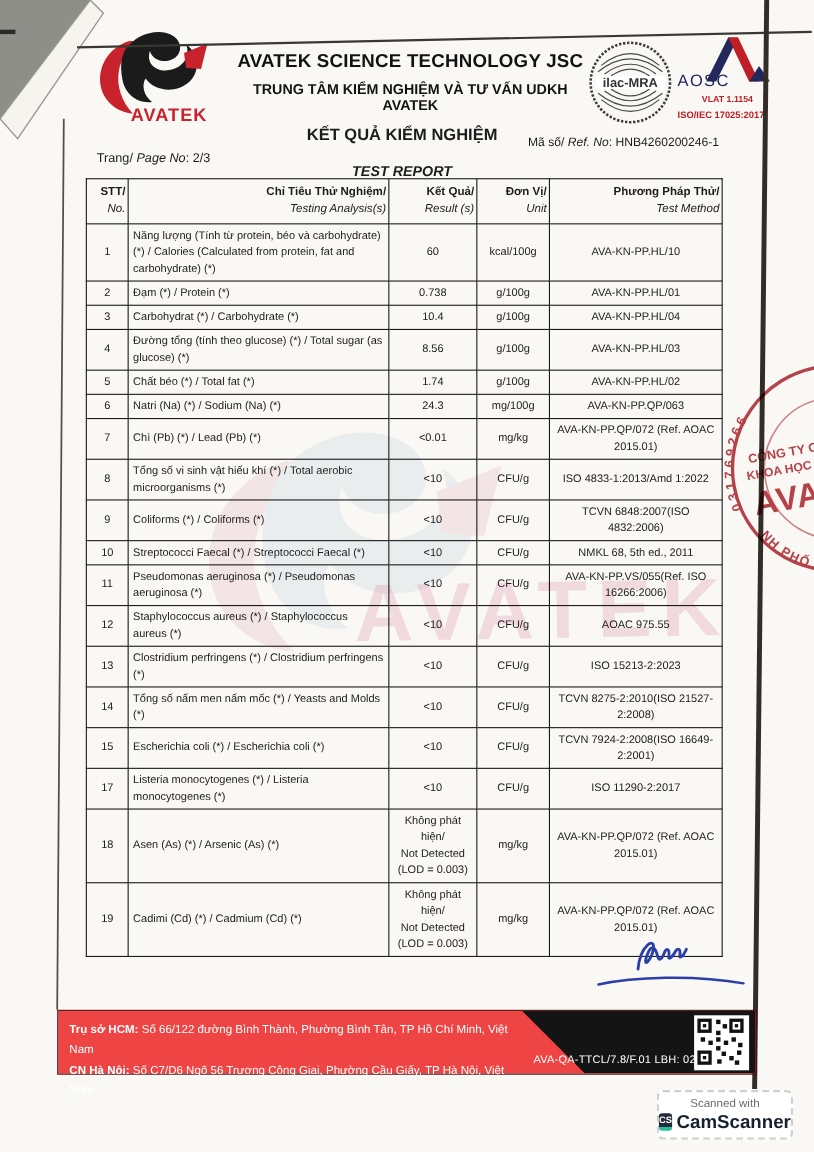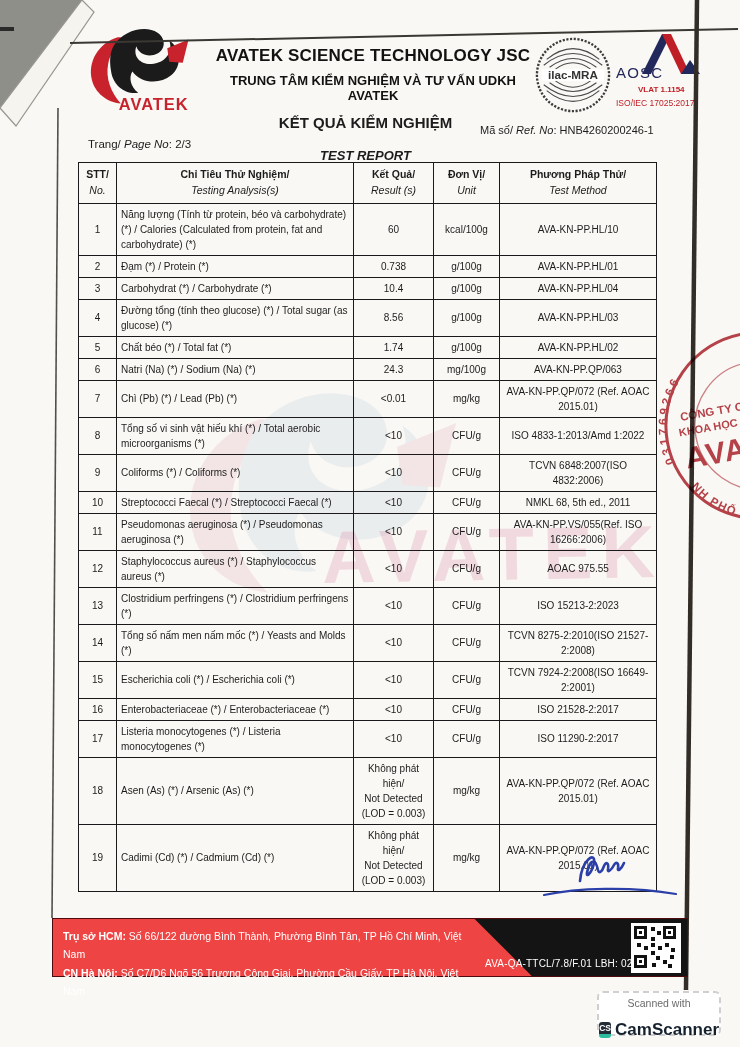--- a/index.html
+++ b/index.html
@@ -12,35 +12,35 @@
   .abs{position:absolute;}
 
   
   #logo{left:82px;top:24px;width:126px;height:92px;}
   #org-block{left:208px;top:46px;width:330px;text-align:center;}
   #org-name{font-size:17px;font-weight:bold;color:#121212;letter-spacing:.2px;}
   #org-sub{font-size:13px;font-weight:bold;color:#121212;margin-top:7px;}
   #ilac{left:534px;top:36px;width:78px;height:78px;}
   #aosc-block{left:614px;top:28px;width:96px;text-align:left;}
   #aosc-vlat{font-size:8px;font-weight:bold;color:#c01e26;margin:1px 0 0 24px;}
-  #aosc-iso{font-size:8.5px;font-weight:normal;color:#c01e26;margin:4px 0 0 2px;}
+  #aosc-iso{font-size:8.5px;font-weight:bold;color:#c01e26;margin:4px 0 0 2px;}
 
   
   #page-no{left:88px;top:138px;font-size:11.5px;}
   #report-title{left:248px;top:114px;width:235px;text-align:center;}
   #report-title .vi{font-size:15px;font-weight:bold;}
   #report-title .en{font-size:13px;font-weight:bold;font-style:italic;margin-top:17px;}
   #ref-no{left:480px;top:124px;font-size:11px;}
   .it{font-style:italic;}
 
   
   #tbl-wrap{left:78px;top:162px;z-index:3;}
   table{border-collapse:collapse;width:578px;table-layout:fixed;background:transparent;}
   th,td{border:1.4px solid #1a1a1a;padding:3px 4px;vertical-align:middle;font-size:10px;line-height:1.5;background:transparent;}
-  th{font-size:10.5px;padding:4px 2px;}
+  th{font-size:10.5px;padding:4px 2px;text-align:right;}
   th .vi{font-weight:bold;}
   th .en{font-weight:normal;font-style:italic;}
   col.c-no{width:38px;} col.c-an{width:237px;} col.c-re{width:80px;} col.c-un{width:66px;} col.c-me{width:157px;}
   td.cell-no,td.cell-result,td.cell-unit,td.cell-method{text-align:center;}
   td.cell-analysis{text-align:left;}
   td.cell-result{white-space:pre-line;}
 
   
   #wm{left:0;top:0;width:740px;height:1047px;z-index:2;pointer-events:none;}
   #wm-logo{position:absolute;left:160px;top:360px;width:350px;height:290px;opacity:.13;}
@@ -60,21 +60,21 @@
         clip-path:polygon(66.5% 0,100% 0,100% 100%,75.5% 100%);}
   #band-addr{position:absolute;left:10px;top:8px;width:420px;color:#fff;font-size:10.5px;line-height:1.75;}
   #band-addr b{font-weight:bold;}
   #band-code{position:absolute;left:432px;bottom:7px;color:#fff;font-size:10px;letter-spacing:.2px;}
   #qr{position:absolute;right:6px;top:4px;width:48px;height:48px;background:#fff;padding:1px;}
 
   
   #cam{left:597px;top:991px;width:124px;height:45px;background:#fff;border:2px dashed #cfcfcf;
        border-radius:6px;z-index:6;text-align:center;box-sizing:border-box;padding-top:4px;}
   #cam-line1{font-size:10.5px;color:#6b6b6b;}
-  #cam-line2{display:flex;align-items:center;justify-content:center;gap:4px;margin-top:11px;}
+  #cam-line2{display:flex;align-items:center;justify-content:center;gap:4px;margin-top:1px;}
   #cam-icon{width:16px;height:16px;border-radius:3px;
       background:linear-gradient(#222b38 0 76%,#2bbd9e 76% 100%);
       color:#fff;font-size:8.5px;font-weight:bold;line-height:13px;}
   #cam-brand{font-size:17px;font-weight:bold;color:#16212e;}
 
   
   #artifacts{left:0;top:0;width:740px;height:1047px;z-index:1;pointer-events:none;}
 </style>
 </head>
 <body>
@@ -274,27 +274,20 @@
           <td class="cell-result">&lt;10</td>
           <td class="cell-unit">CFU/g</td>
           <td class="cell-method">TCVN 8275-2:2010(ISO 21527-2:2008)</td>
         </tr>
         <tr>
           <td class="cell-no">15</td>
           <td class="cell-analysis">Escherichia coli (*) / Escherichia coli (*)</td>
           <td class="cell-result">&lt;10</td>
           <td class="cell-unit">CFU/g</td>
           <td class="cell-method">TCVN 7924-2:2008(ISO 16649-2:2001)</td>
-        </tr>
-        <tr>
-          <td class="cell-no">16</td>
-          <td class="cell-analysis">Enterobacteriaceae (*) / Enterobacteriaceae (*)</td>
-          <td class="cell-result">&lt;10</td>
-          <td class="cell-unit">CFU/g</td>
-          <td class="cell-method">ISO 21528-2:2017</td>
         </tr>
         <tr>
           <td class="cell-no">17</td>
           <td class="cell-analysis">Listeria monocytogenes (*) / Listeria monocytogenes (*)</td>
           <td class="cell-result">&lt;10</td>
           <td class="cell-unit">CFU/g</td>
           <td class="cell-method">ISO 11290-2:2017</td>
         </tr>
         <tr>
           <td class="cell-no">18</td>

